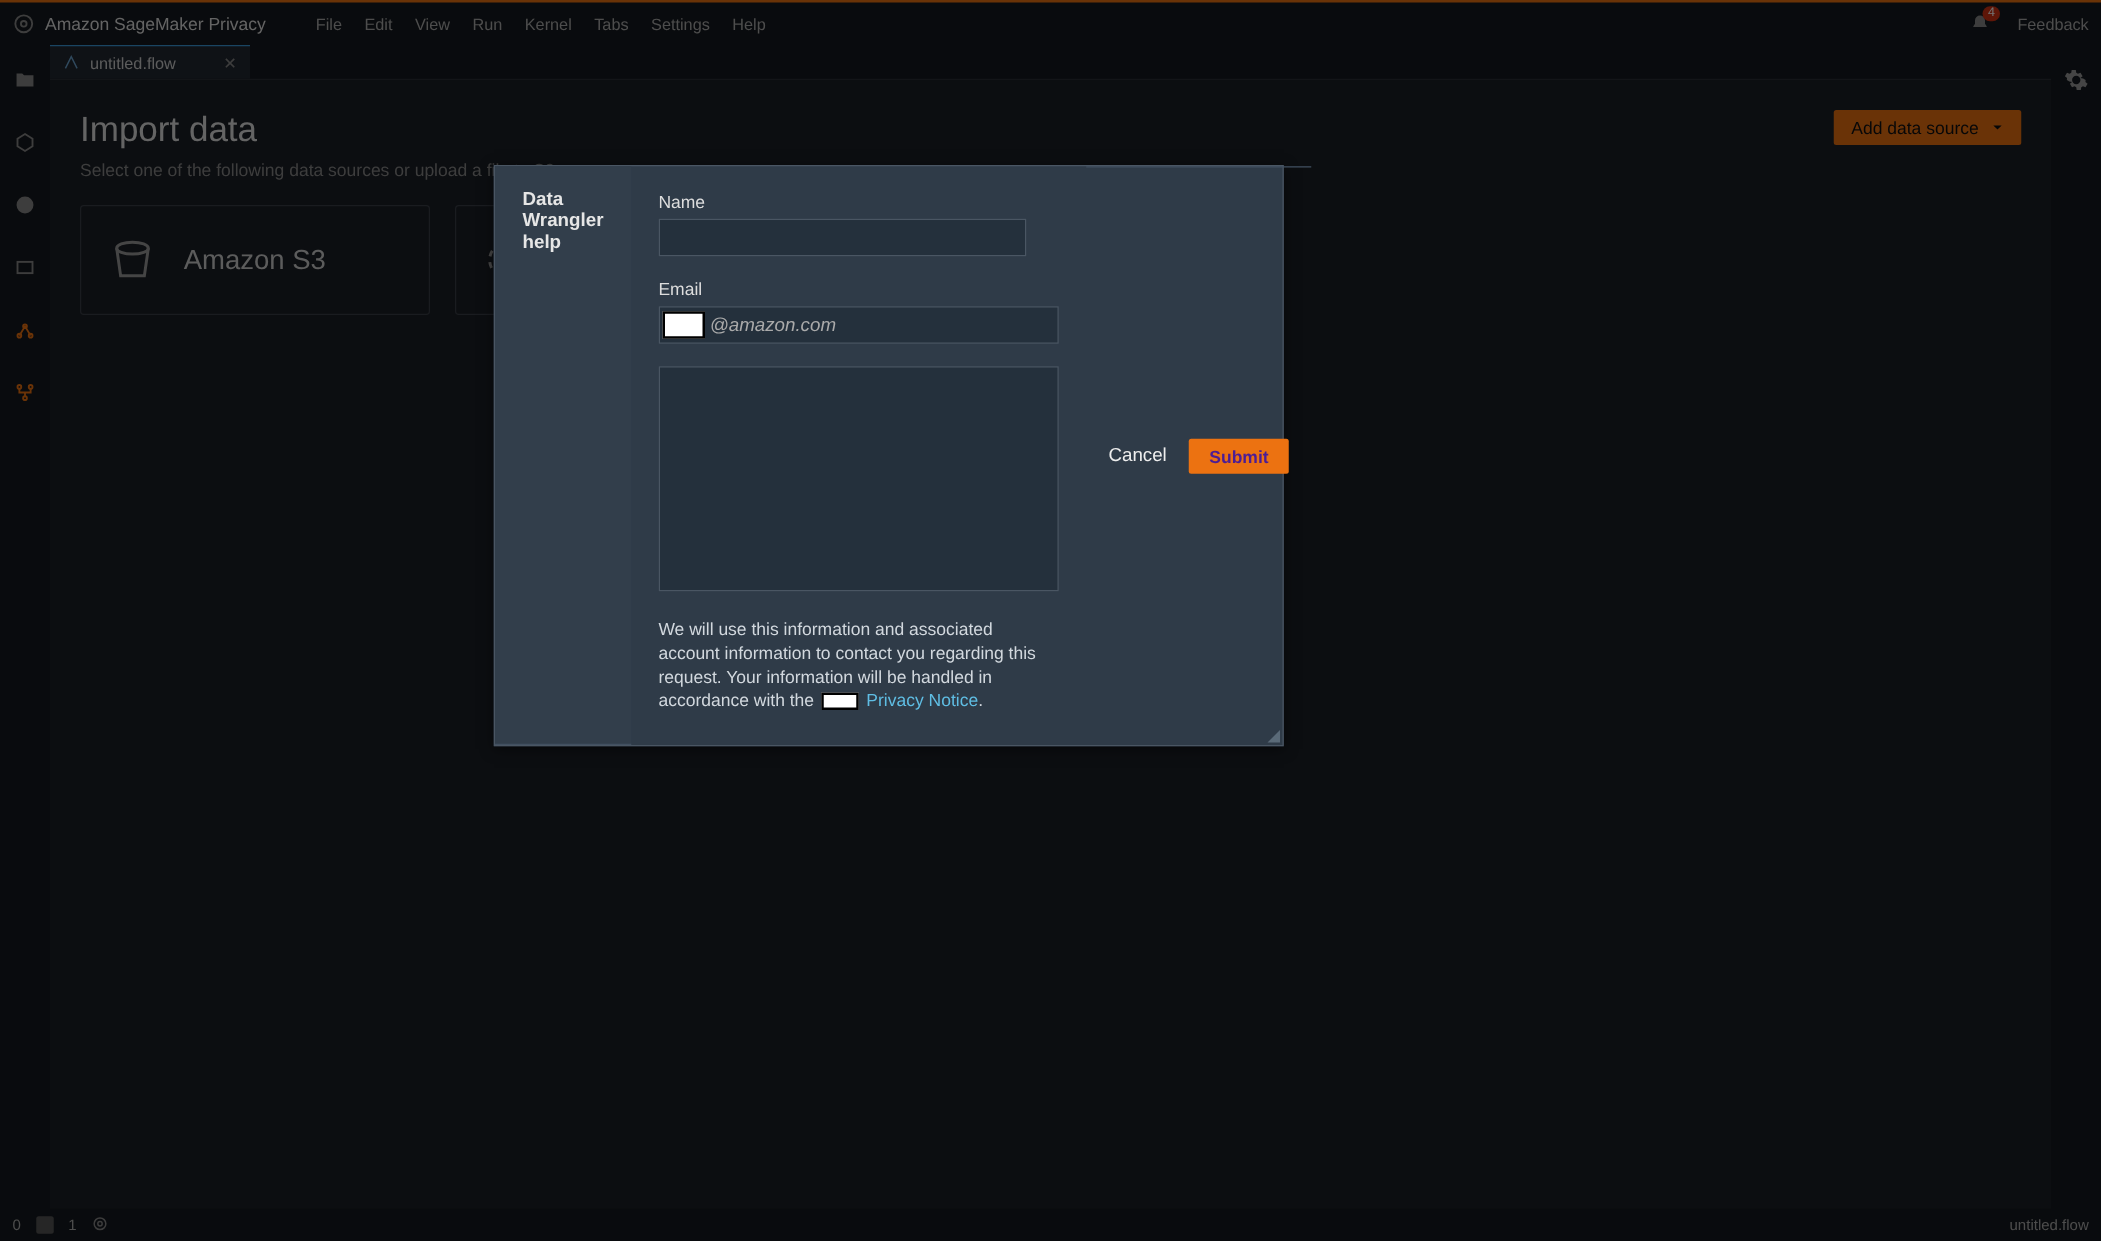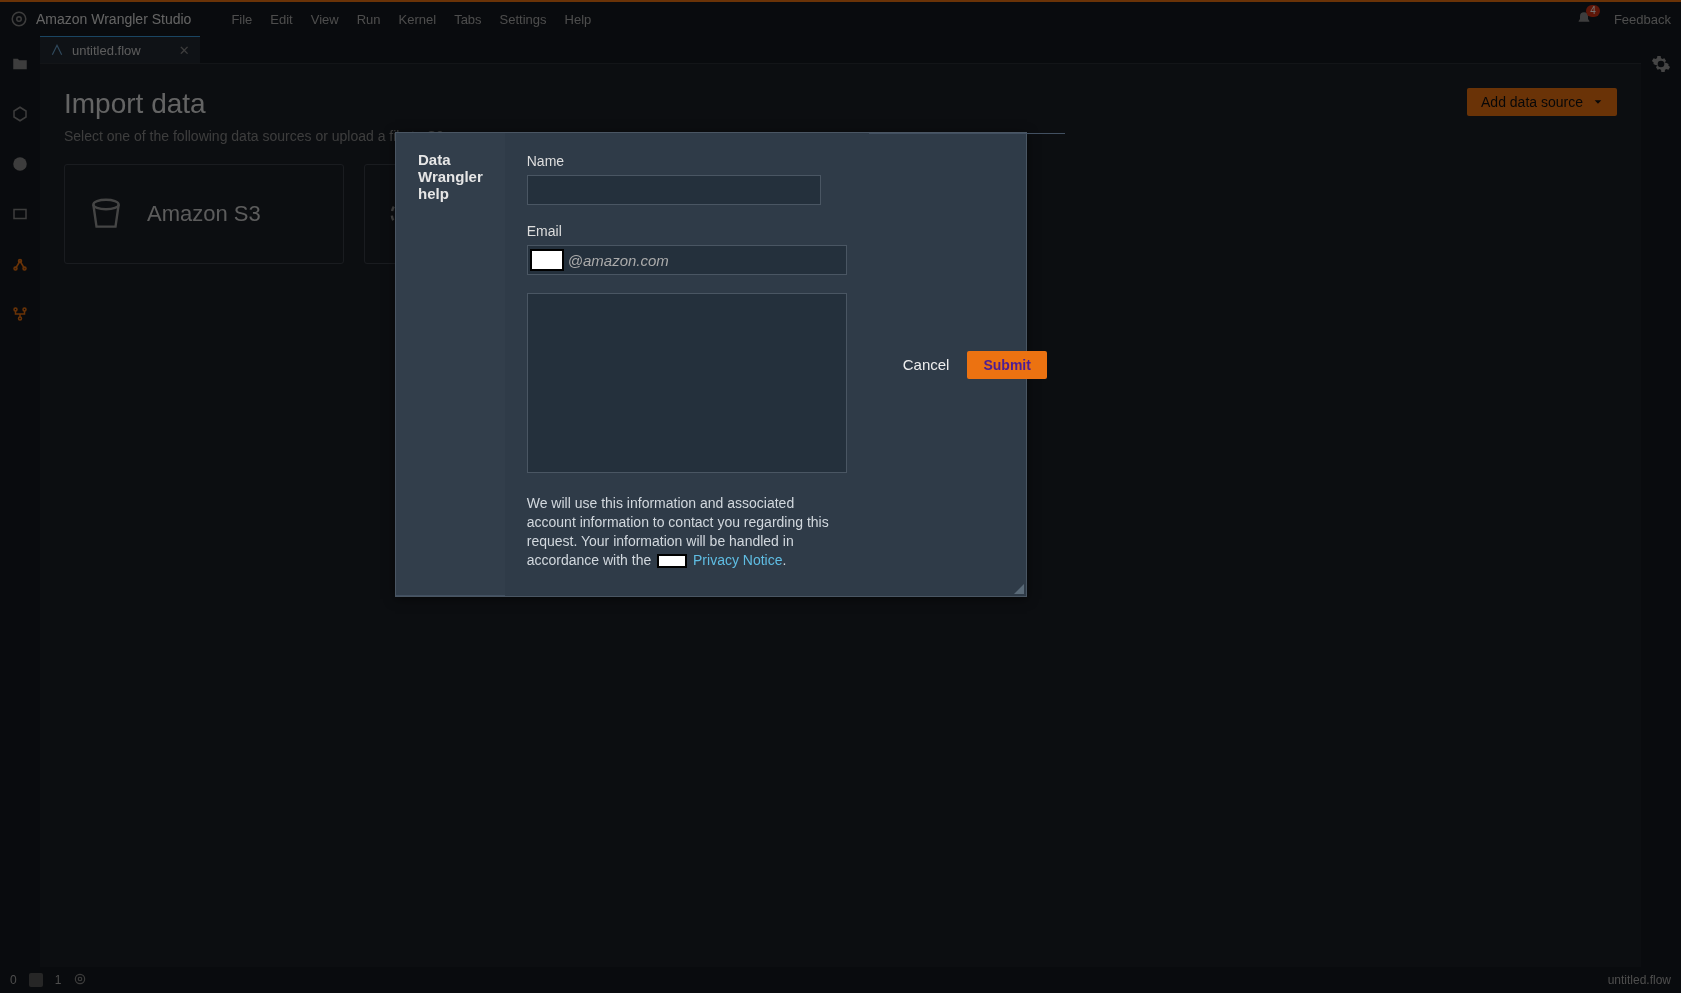--- a/index.html
+++ b/index.html
@@ -85,21 +85,21 @@
     padding:5px 14px; font-size:13px; color:#bcd; cursor:pointer;
   }
 
   .content-body {
     flex:1; padding:24px; overflow:auto; position:relative;
   }
   .page-title { font-size:28px; font-weight:400; color:#ddd; margin-bottom:8px; }
   .page-subtitle { font-size:14px; color:#888; margin-bottom:20px; }
   .source-row { display:flex; gap:20px; }
   .source-card {
-    width:280px; height:100px; border:1px solid #3a3f47; border-radius:3px;
+    width:280px; height:88px; border:1px solid #3a3f47; border-radius:3px;
     display:flex;align-items:center; padding:0 20px; gap:20px;
     cursor:pointer;
   }
   .source-card .icon-box { width:42px;height:42px;display:flex;align-items:center;justify-content:center;color:#999; }
   .source-card .label { font-size:22px; color:#ccc; }
 
   .add-source-btn {
     position:absolute; top:24px; right:24px;
     background:#ec7211; color:#111; font-size:14px;
     padding:6px 14px; display:flex;align-items:center; gap:10px;
@@ -153,21 +153,21 @@
     width:100%; height:180px; background:#24303c; border:1px solid #4a5663;
     resize:none; color:#ccc; padding:6px; font-size:14px;
   }
   .privacy-text { font-size:14px; color:#d2d8de; line-height:1.35; }
   .inline-mask { display:inline-block;width:30px;height:14px;background:#fff;border:2px solid #000;vertical-align:middle;margin:0 2px; }
   .privacy-link { color:#5fbde3; cursor:pointer; }
   .modal-footer {
     border-top:1px solid #425061; padding:14px 18px;
     display:flex; justify-content:flex-end; gap:18px; align-items:center;
   }
-  .btn-cancel { color:#eee; font-size:15px; cursor:pointer;margin-left:16px; }
+  .btn-cancel { color:#eee; font-size:15px; cursor:pointer; }
   .btn-submit {
     background:#ec7211; color:#4c1d95; padding:6px 16px;
     font-weight:bold; font-size:14px; cursor:pointer; border-radius:2px;
   }
   .resize-handle {
     position:absolute; right:2px; bottom:2px;
     width:0;height:0;
     border-left:10px solid transparent;
     border-bottom:10px solid #5a6a78;
   }
@@ -175,21 +175,21 @@
 </head>
 <body>
 
 <div class="title-bar">
   <span class="brand-icon">
     <svg width="18" height="18" viewBox="0 0 24 24" fill="none" stroke="#888" stroke-width="2">
         <circle cx="12" cy="12" r="9"></circle>
         <circle cx="12" cy="12" r="3"></circle>
       </svg>
   </span>
-  <span class="brand-title">Amazon Wrangler Studio</span>
+  <span class="brand-title">Amazon SageMaker Privacy</span>
   <div class="menu-bar">
     <span class="menu-item">File</span>
     <span class="menu-item">Edit</span>
     <span class="menu-item">View</span>
     <span class="menu-item">Run</span>
     <span class="menu-item">Kernel</span>
     <span class="menu-item">Tabs</span>
     <span class="menu-item">Settings</span>
     <span class="menu-item">Help</span>
   </div>

